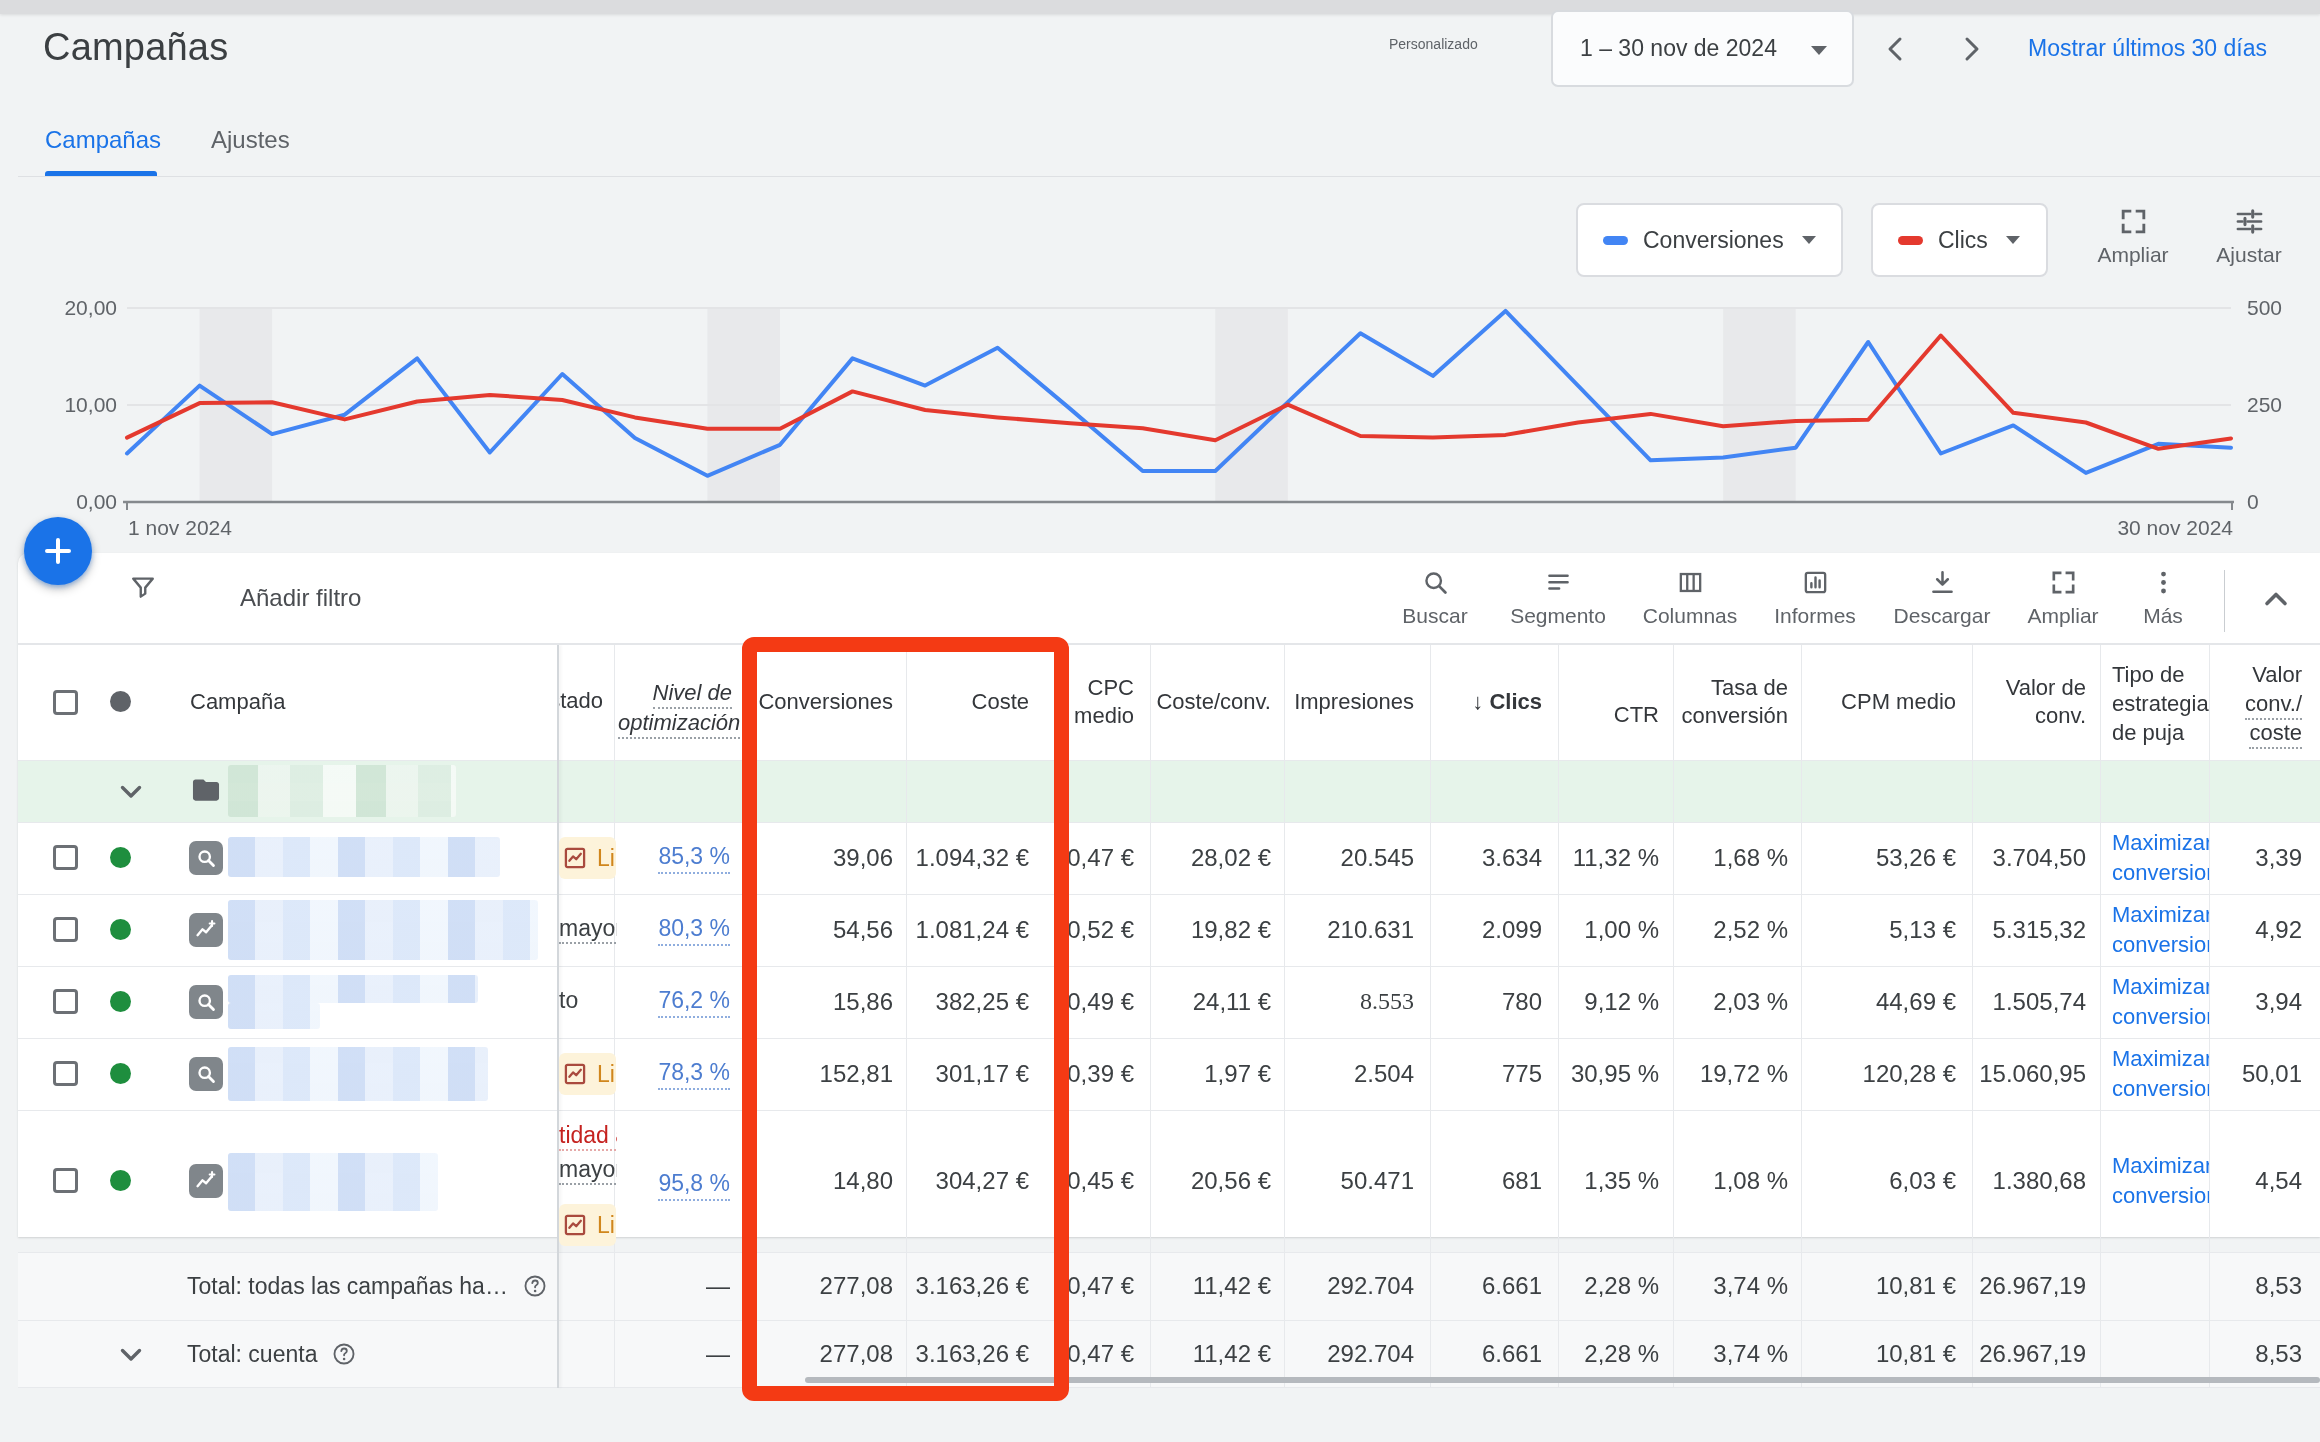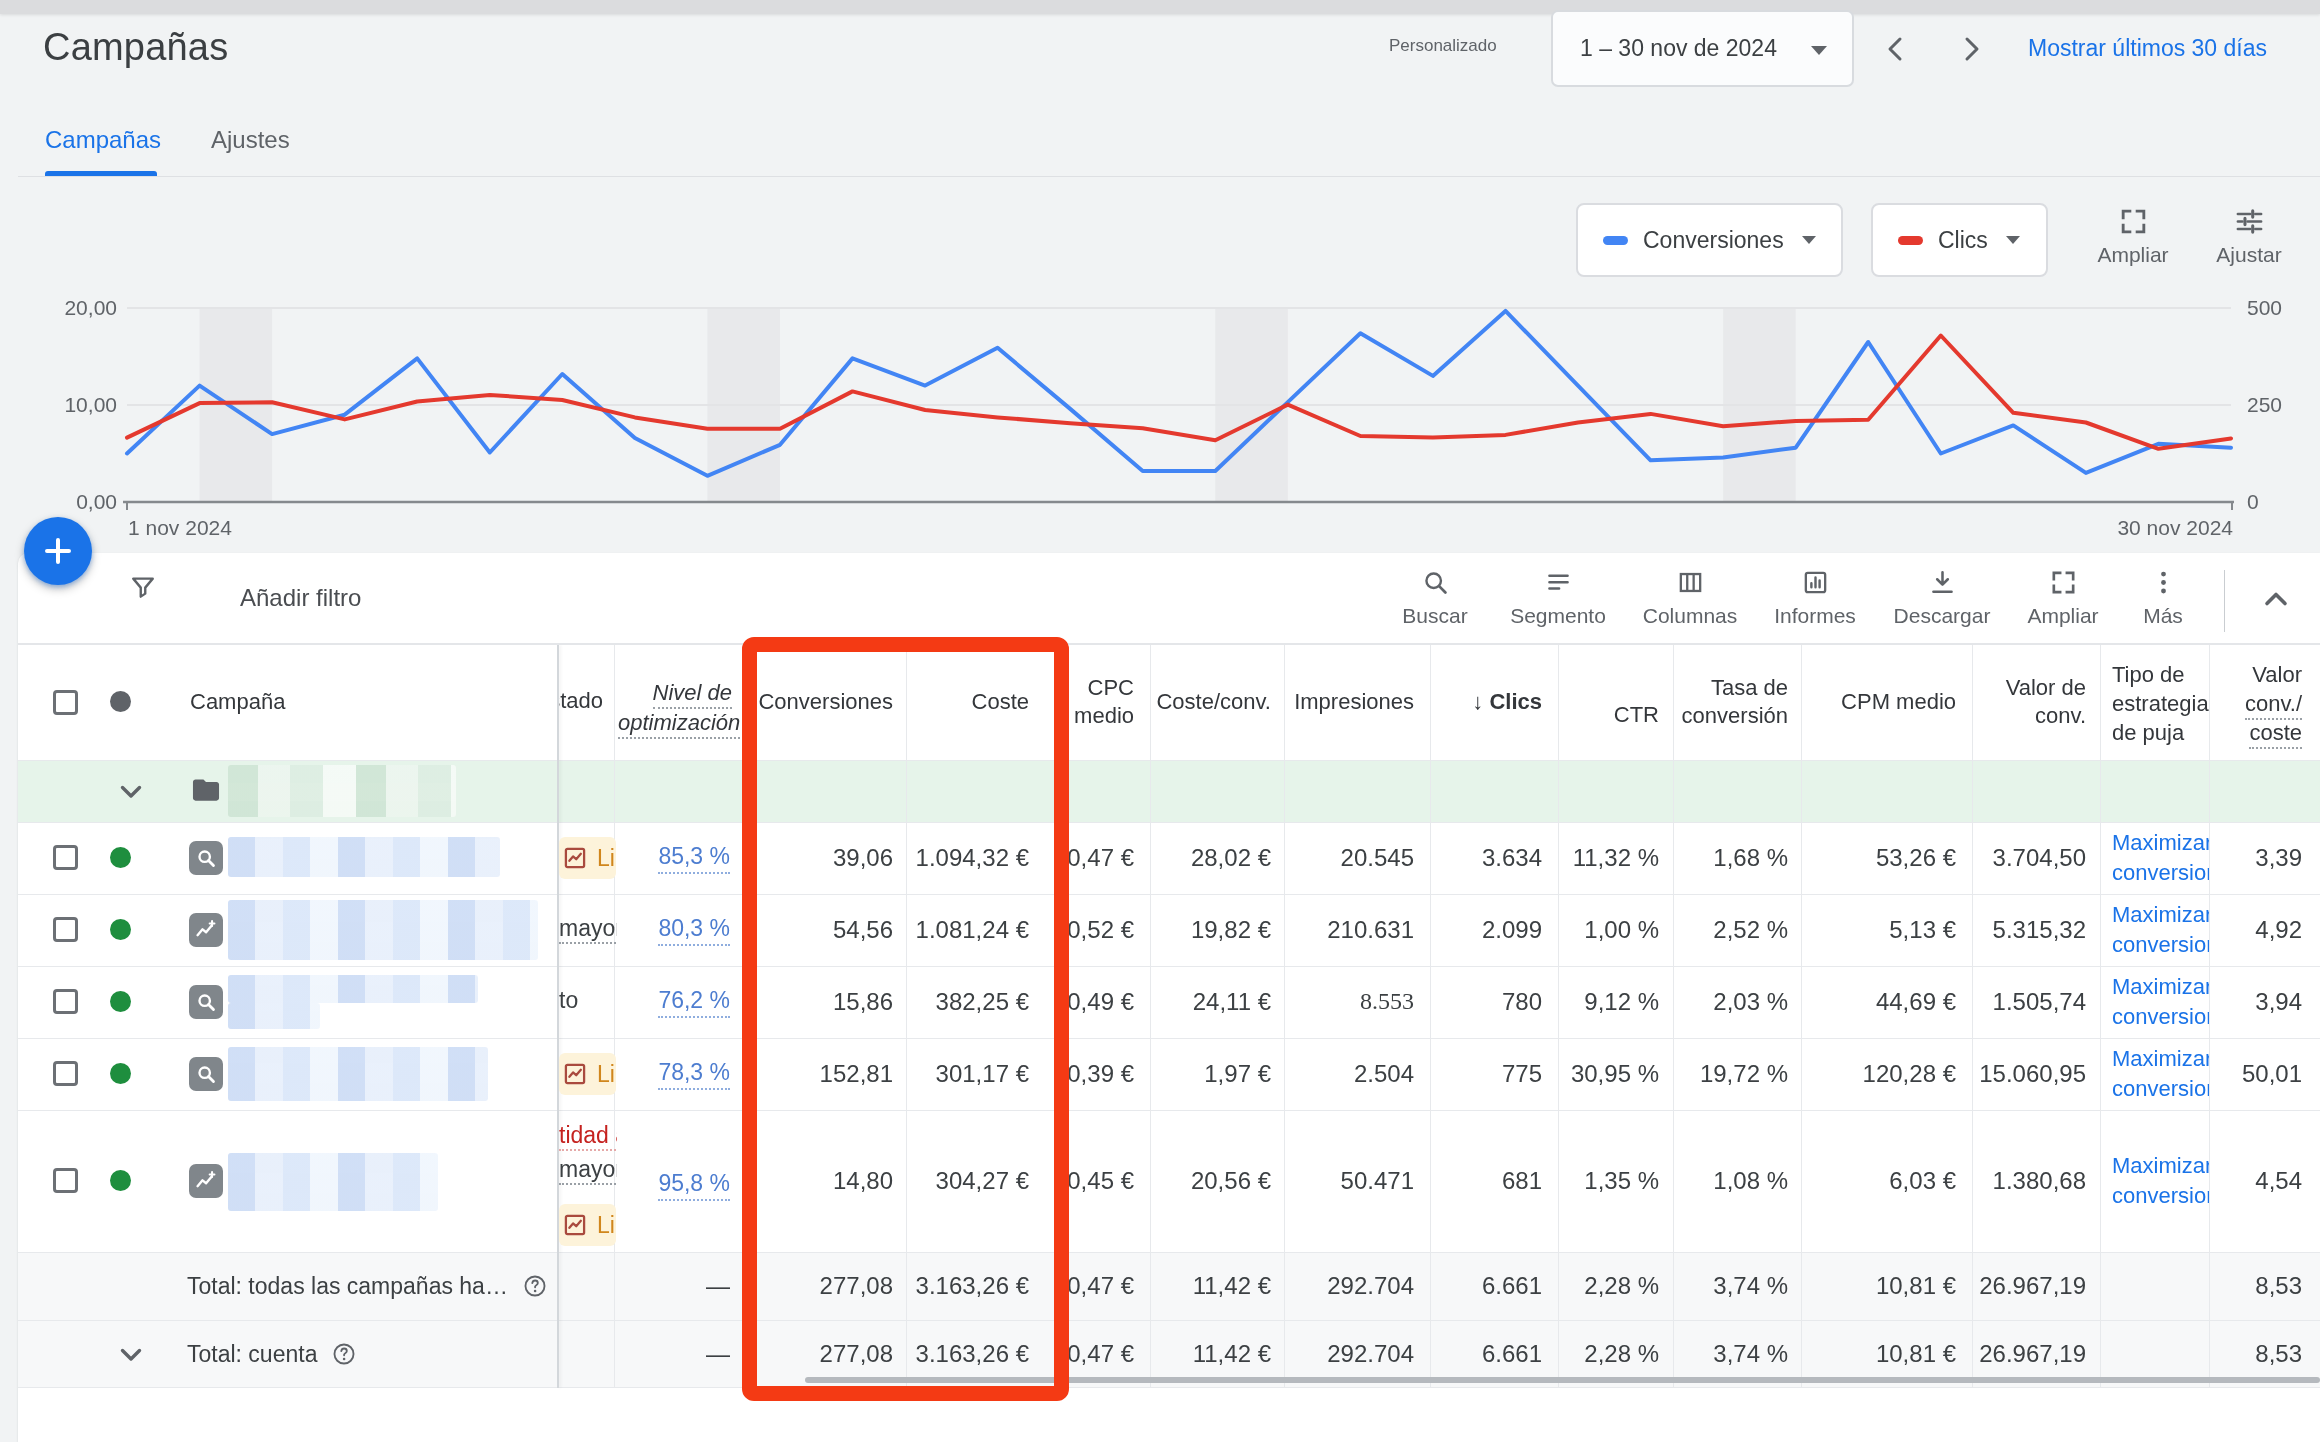--- a/index.html
+++ b/index.html
@@ -7,21 +7,21 @@
   body {
     font-family:"Liberation Sans","DejaVu Sans",sans-serif;
     background:#f1f3f4;
     position:relative;
     color:#3c4043;
   }
   .abs { position:absolute; }
   
   #top-strip { left:0; top:0; width:2320px; height:14px; background:#dbdcde; box-shadow:0 1px 3px rgba(0,0,0,.10); }
   #page-title { left:43px; top:26px; font-size:38px; font-weight:400; color:#3b3f42; letter-spacing:.2px; }
-  #hdr-range-type { left:1389px; top:36px; font-size:17px; color:#5f6368; }
+  #hdr-range-type { left:1389px; top:36px; font-size:14px; color:#5f6368; }
   #date-box { left:1551px; top:10px; width:303px; height:77px; background:#fbfcfd; border:2px solid #d8dbdf; border-radius:7px; display:flex; align-items:center; }
   #date-box .val { margin-left:27px; font-size:23px; color:#3c4043; }
   .caret-down { width:0; height:0; border-left:8px solid transparent; border-right:8px solid transparent; border-top:9px solid #5f6368; }
   #date-box .caret-down { position:absolute; right:25px; top:34px; }
   .nav-chev { width:40px; height:40px; top:29px; color:#5f6368; }
   #nav-prev { left:1876px; } #nav-next { left:1951px; }
   #show-link { left:2028px; top:35px; font-size:23px; font-weight:500; color:#1a73e8; }
   
   .tab { top:126px; font-size:24px; font-weight:500; }
   #tab-campanas { left:45px; color:#1a73e8; }
@@ -38,21 +38,21 @@
   .chart-tool { top:206px; width:110px; display:flex; flex-direction:column; align-items:center; color:#5f6368; }
   #tool-ampliar { left:2078px; }
   #tool-ajustar { left:2194px; }
   .chart-tool .ic { width:31px; height:31px; }
   .chart-tool .tl { margin-top:6px; font-size:21px; }
   #chart-svg { left:0; top:280px; }
   
   #fab { z-index:40; left:24px; top:517px; width:68px; height:68px; border-radius:50%; background:#1a73e8; box-shadow:0 2px 4px rgba(26,115,232,.35), 0 4px 10px rgba(0,0,0,.25); display:flex; align-items:center; justify-content:center; }
   #fab svg { width:32px; height:32px; }
   
-  #card { left:18px; top:553px; width:2302px; height:889px; background:#fff; border-radius:10px 0 0 0; box-shadow:0 1px 2px rgba(60,64,67,.18); }
+  #card { left:18px; top:553px; width:2302px; height:684px; background:#fff; border-radius:10px 0 0 0; box-shadow:0 1px 2px rgba(60,64,67,.18); }
   #filter-bar { left:0; top:0; width:2302px; height:92px; border-bottom:2px solid #e4e6e9; }
   #funnel { left:110px; top:19px; width:30px; height:30px; color:#5f6368; }
   #add-filter { left:222px; top:31px; font-size:24px; color:#4a4d51; }
   .tb-item { top:15px; width:120px; display:flex; flex-direction:column; align-items:center; color:#5f6368; }
   .tb-item .ic { width:29px; height:29px; color:#5f6368; }
   .tb-item .tl { margin-top:7px; font-size:21px; white-space:nowrap; }
   #tb-divider { left:2206px; top:17px; width:1px; height:62px; background:#c9cdd1; }
   #collapse { left:2240px; top:28px; width:36px; height:36px; color:#5f6368; }
   #table { left:0; top:92px; width:2302px; height:751px; overflow:hidden; }
   .vline { top:0; width:1px; height:743px; background:#e7e9ec; }

